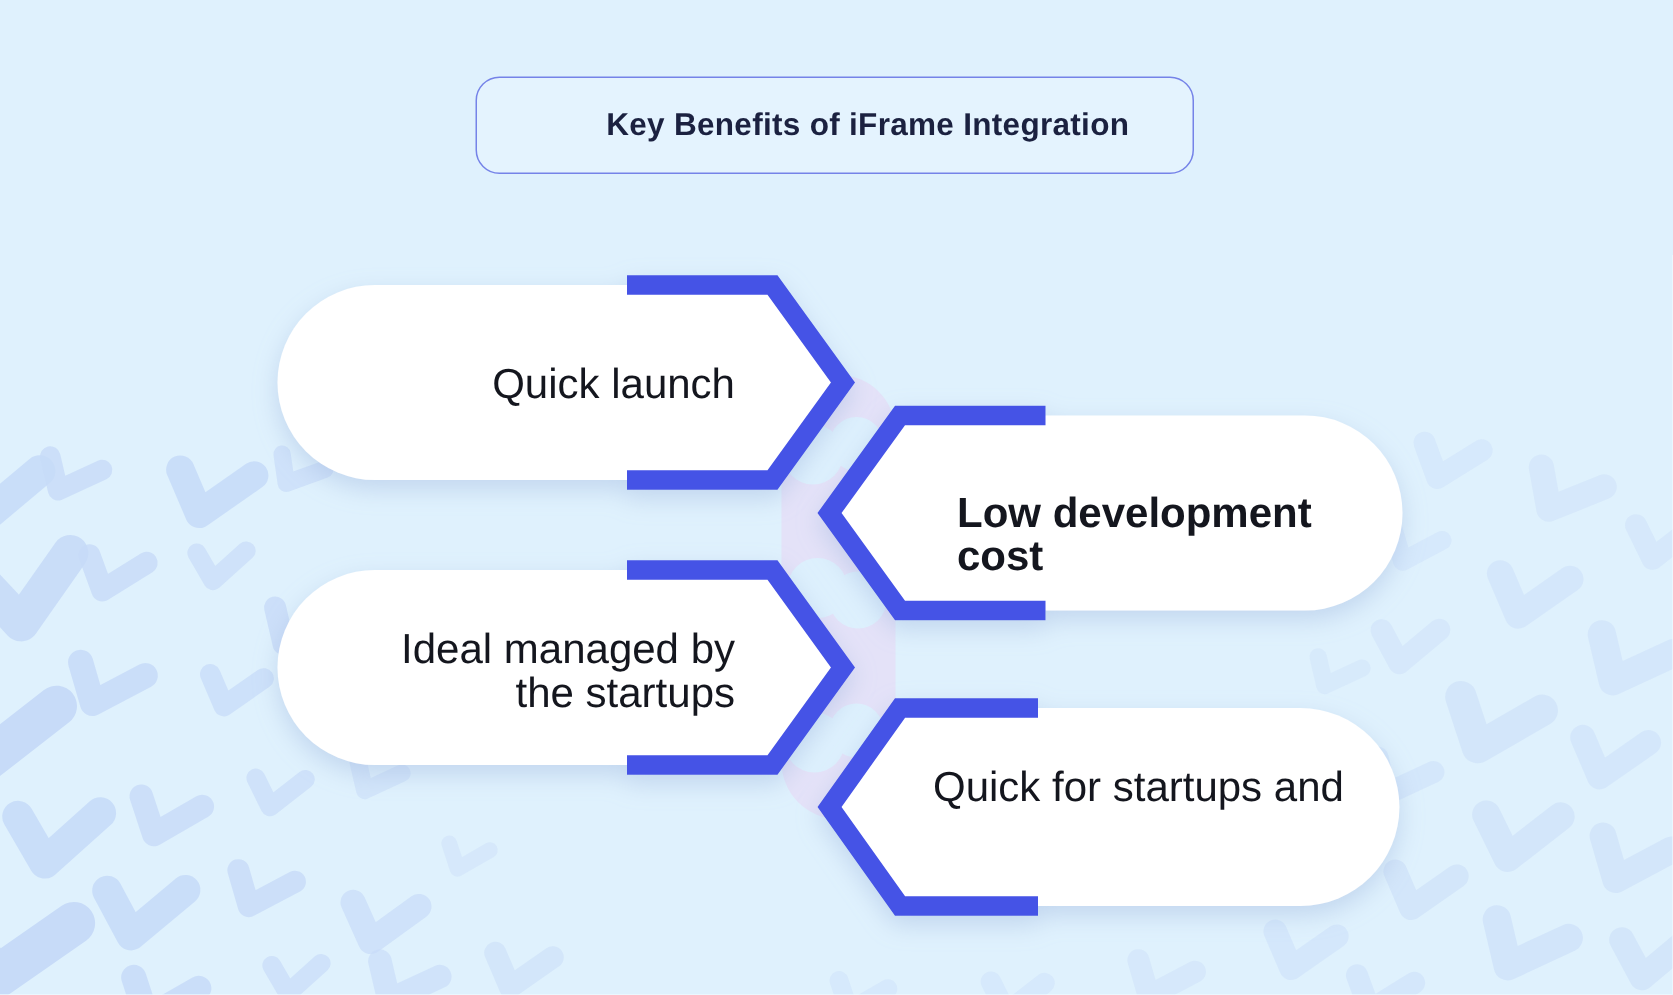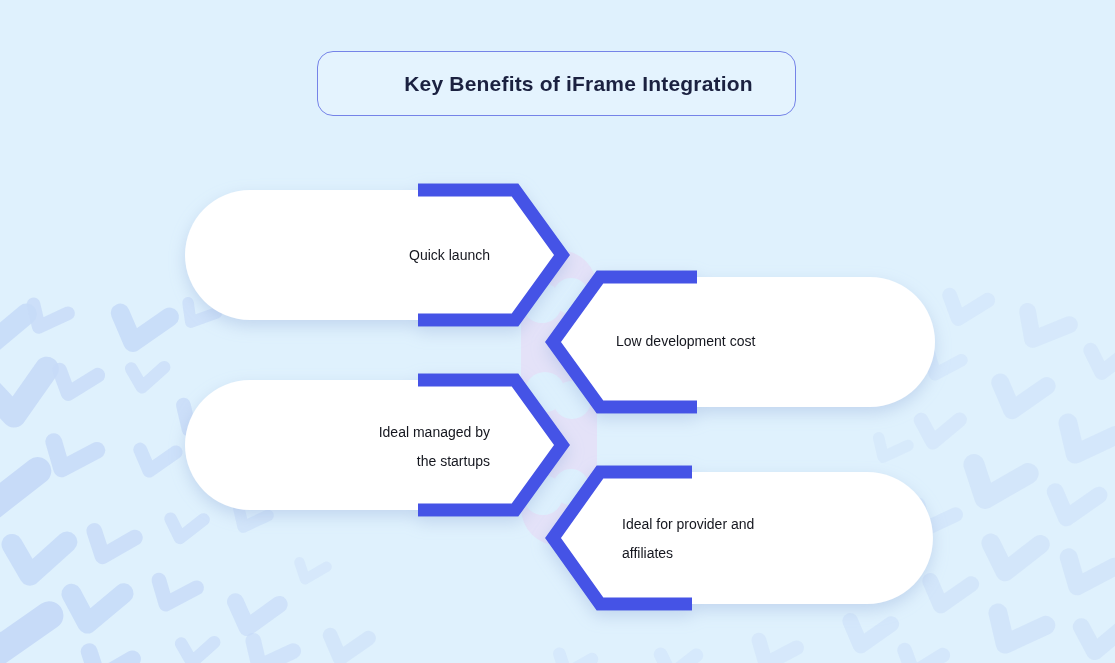--- a/index.html
+++ b/index.html
@@ -48,30 +48,30 @@
   .title-badge .title-text{
     font-size:21px;
     font-weight:700;
     color:var(--title_text,#1b2140);
     letter-spacing:.2px;
   }
 
   
   .card-label{
     position:absolute;
-    font-size:14px;
+    font-size:28px;
     font-weight:500;
     line-height:29px;
     color:var(--card_text,#14161e);
   }
   .card-label .line:empty{display:none;}
   .align-right{text-align:right;}
   .align-left{text-align:left;}
   #label-1{left:250px;top:241px;width:240px;}
-  #label-2{left:616px;top:327px;width:290px;}
+  #label-2{left:638px;top:327px;width:290px;font-weight:bold;}
   #label-3{left:260px;top:418px;width:230px;}
   #label-4{left:622px;top:510px;width:280px;}
 </style>
 </head>
 <body>
 
 <div class="stage">
 
   <svg width="1115" height="663" viewBox="0 0 1115 663">
     <defs>
@@ -175,17 +175,16 @@
     <div class="line">Low development cost</div>
 
   </div>
 
   <div id="label-3" class="card-label align-right">
     <div class="line">Ideal managed by</div>
     <div class="line">the startups</div>
   </div>
 
   <div id="label-4" class="card-label align-left">
-    <div class="line">Ideal for provider and</div>
-    <div class="line">affiliates</div>
+    <div class="line">Quick for startups and</div>
   </div>
 
 </div>
 
 </body></html>

